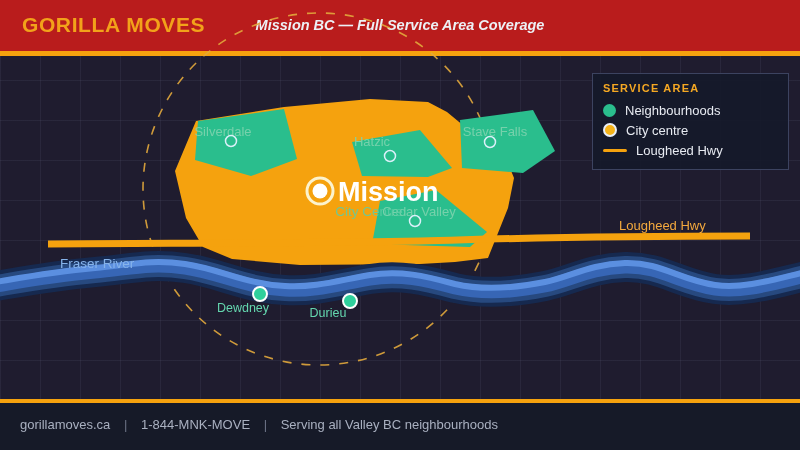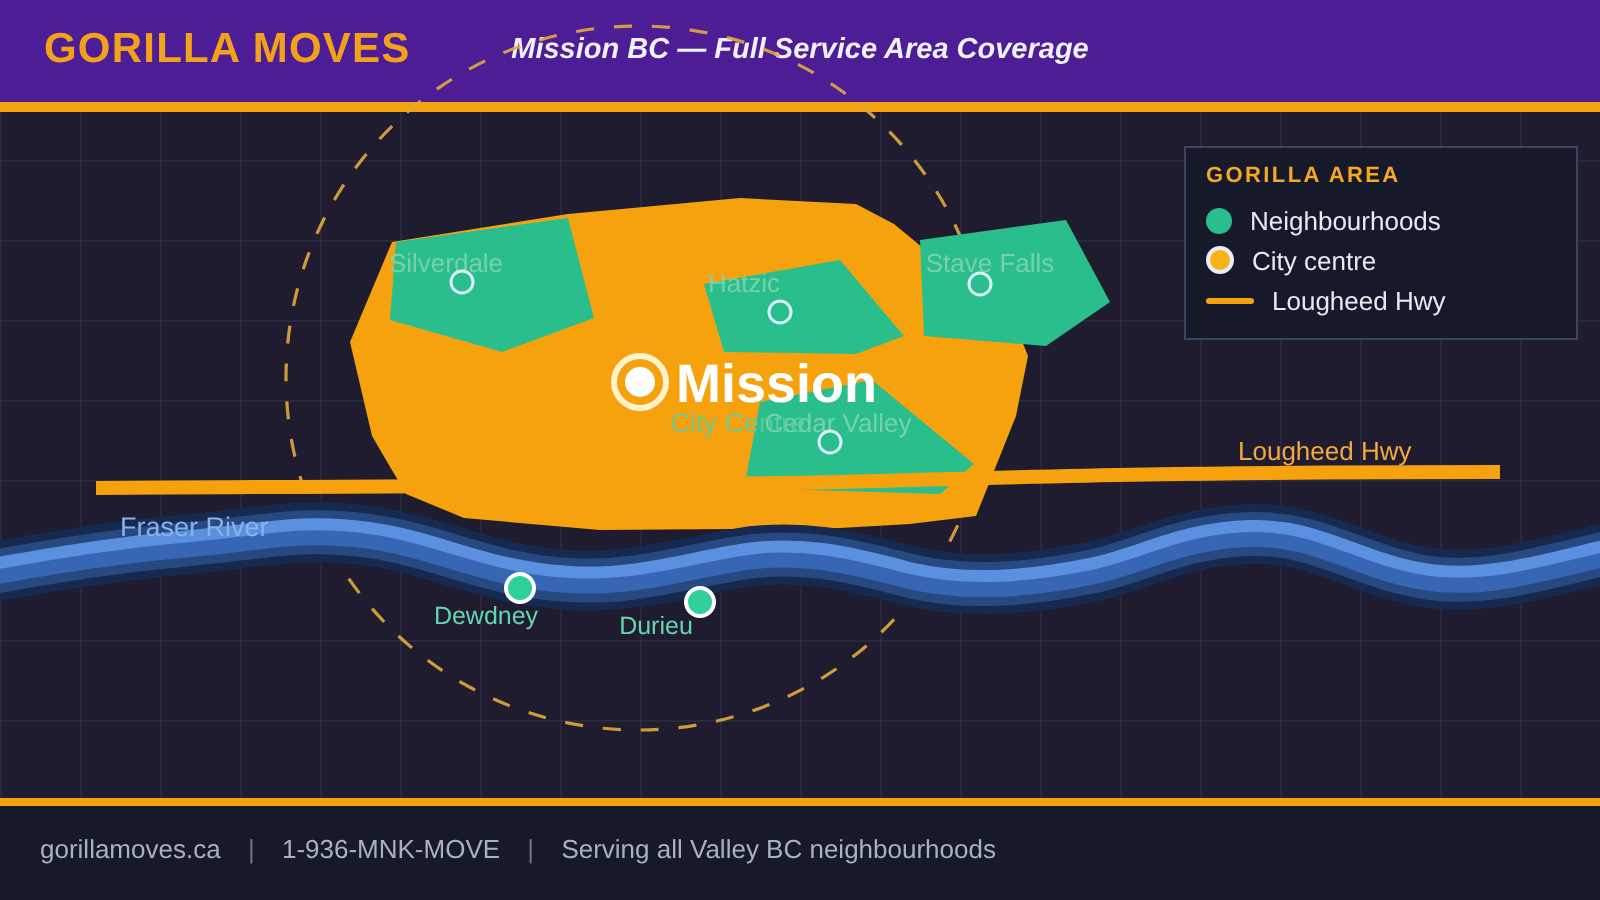--- a/index.html
+++ b/index.html
@@ -5,21 +5,21 @@
   html,body{margin:0;padding:0;background:#0d1020;}
   .stage{position:relative;width:800px;height:450px;overflow:hidden;
          background:#131724;font-family:"Liberation Sans",sans-serif;}
   
   .map-area{position:absolute;left:0;top:56px;width:800px;height:343px;background:#1f1c2f;
     background-image:
       linear-gradient(rgba(160,170,215,0.08) 1px, transparent 1px),
       linear-gradient(90deg, rgba(160,170,215,0.08) 1px, transparent 1px);
     background-size:40px 40px;background-position:0 -56px;z-index:1;}
   .header{position:absolute;top:0;left:0;width:800px;height:56px;box-sizing:border-box;
-          background:#4c1d95;border-bottom:5px solid #f5a20e;z-index:2;}
+          background:#b91c1c;border-bottom:5px solid #f5a20e;z-index:2;}
   .brand{position:absolute;left:22px;top:0;line-height:50px;font-size:21px;font-weight:bold;
          color:#f2a21a;letter-spacing:0.6px;white-space:nowrap;}
   .title{position:absolute;left:50%;transform:translateX(-50%);top:0;line-height:50px;
          font-size:14.5px;font-weight:bold;color:#edf0f5;white-space:nowrap;font-style:italic;}
   svg.map{position:absolute;left:0;top:0;z-index:3;}
   svg.map text{font-family:"Liberation Sans",sans-serif;}
   .t-n{fill:#7dd3ae;font-size:13px;opacity:0.92;}
   .t-mission{fill:#ffffff;font-size:27px;font-weight:bold;}
   .t-city{fill:#5ecda4;font-size:13.5px;opacity:0.85;}
   .t-river{fill:#86b3ea;font-size:13.5px;}
@@ -77,35 +77,35 @@
       <circle cx="320" cy="191" r="7.5" fill="#ffffff"></circle>
       <text x="338" y="201" class="t-mission" text-anchor="start">Mission</text>
       <text x="369" y="216" class="t-city" text-anchor="middle">City Centre</text>
       <circle cx="260" cy="294" r="7" fill="#2fd09c" stroke="#ffffff" stroke-width="2"></circle>
       <text x="243" y="312" class="t-out" text-anchor="middle">Dewdney</text>
       <circle cx="350" cy="301" r="7" fill="#2fd09c" stroke="#ffffff" stroke-width="2"></circle>
       <text x="328" y="317" class="t-out" text-anchor="middle">Durieu</text>
     </svg>
 
   <div class="legend">
-    <div class="legend-title">GORILLA AREA</div>
+    <div class="legend-title">SERVICE AREA</div>
     <div class="legend-item">
       <span class="sw sw-circle-green"></span>
       <span>Neighbourhoods</span>
     </div>
     <div class="legend-item">
       <span class="sw sw-circle-orange"></span>
       <span>City centre</span>
     </div>
     <div class="legend-item">
       <span class="sw sw-line"></span>
       <span>Lougheed Hwy</span>
     </div>
   </div>
 
   <div class="footer">
     <span>gorillamoves.ca</span>
     <span class="sep">|</span>
-    <span>1-936-MNK-MOVE</span>
+    <span>1-844-MNK-MOVE</span>
     <span class="sep">|</span>
     <span>Serving all Valley BC neighbourhoods</span>
   </div>
 </div>
 
 </body></html>

